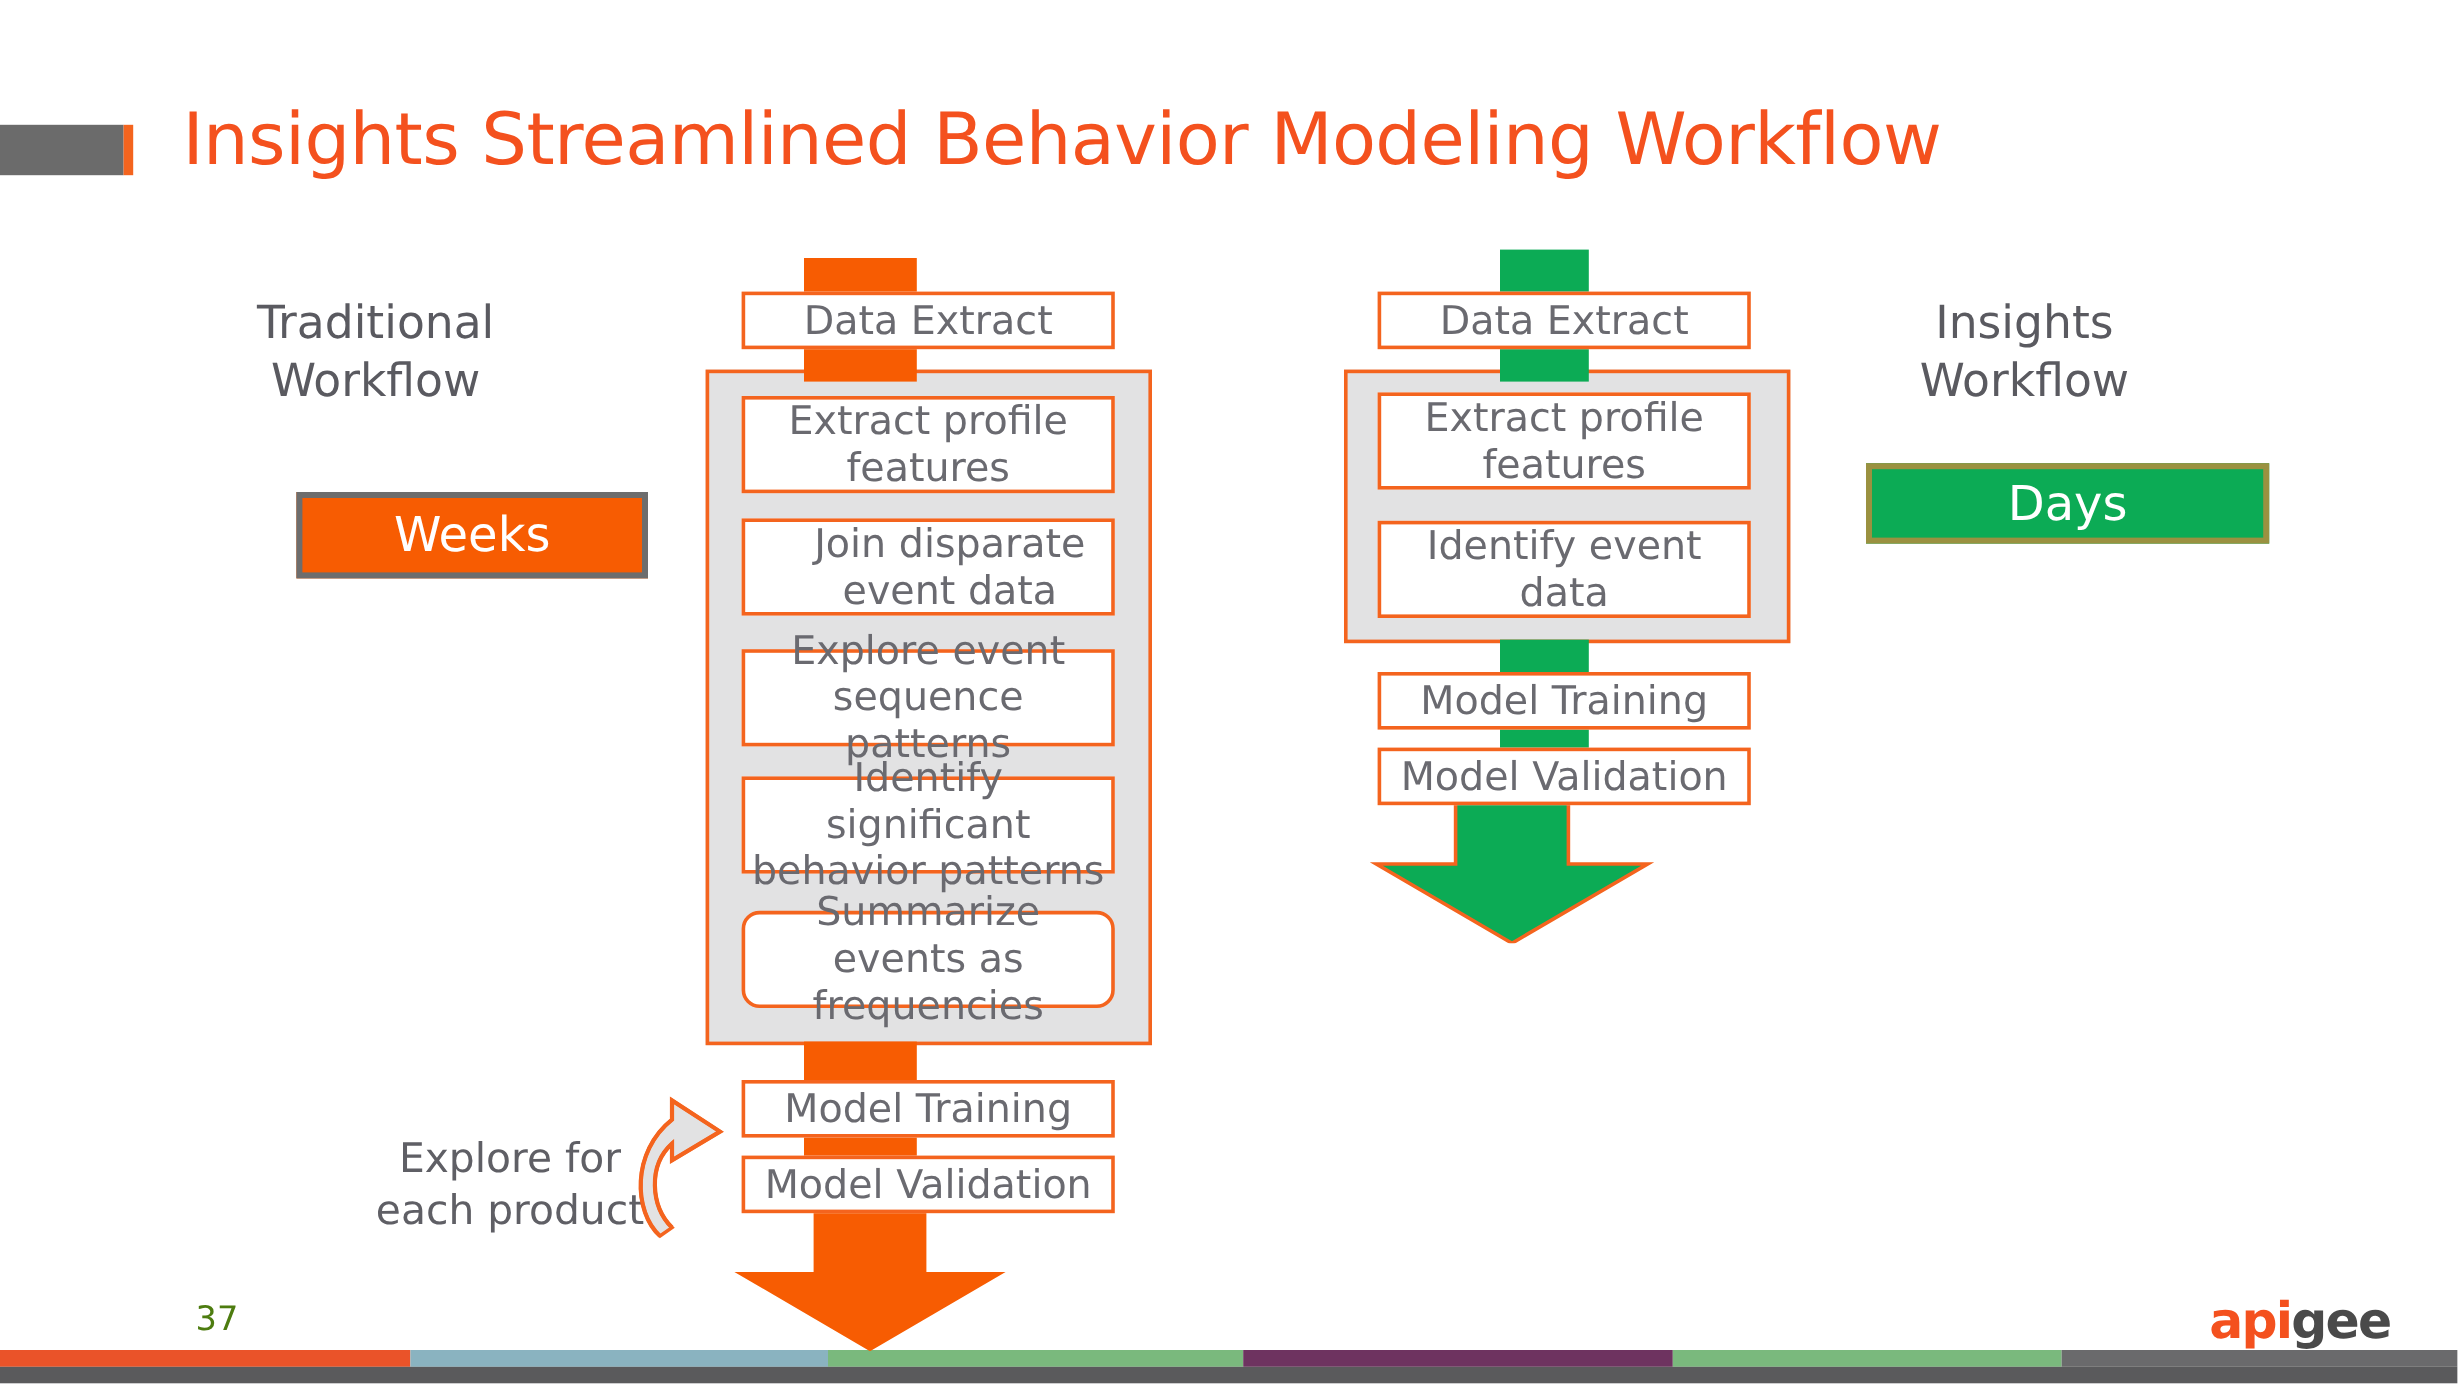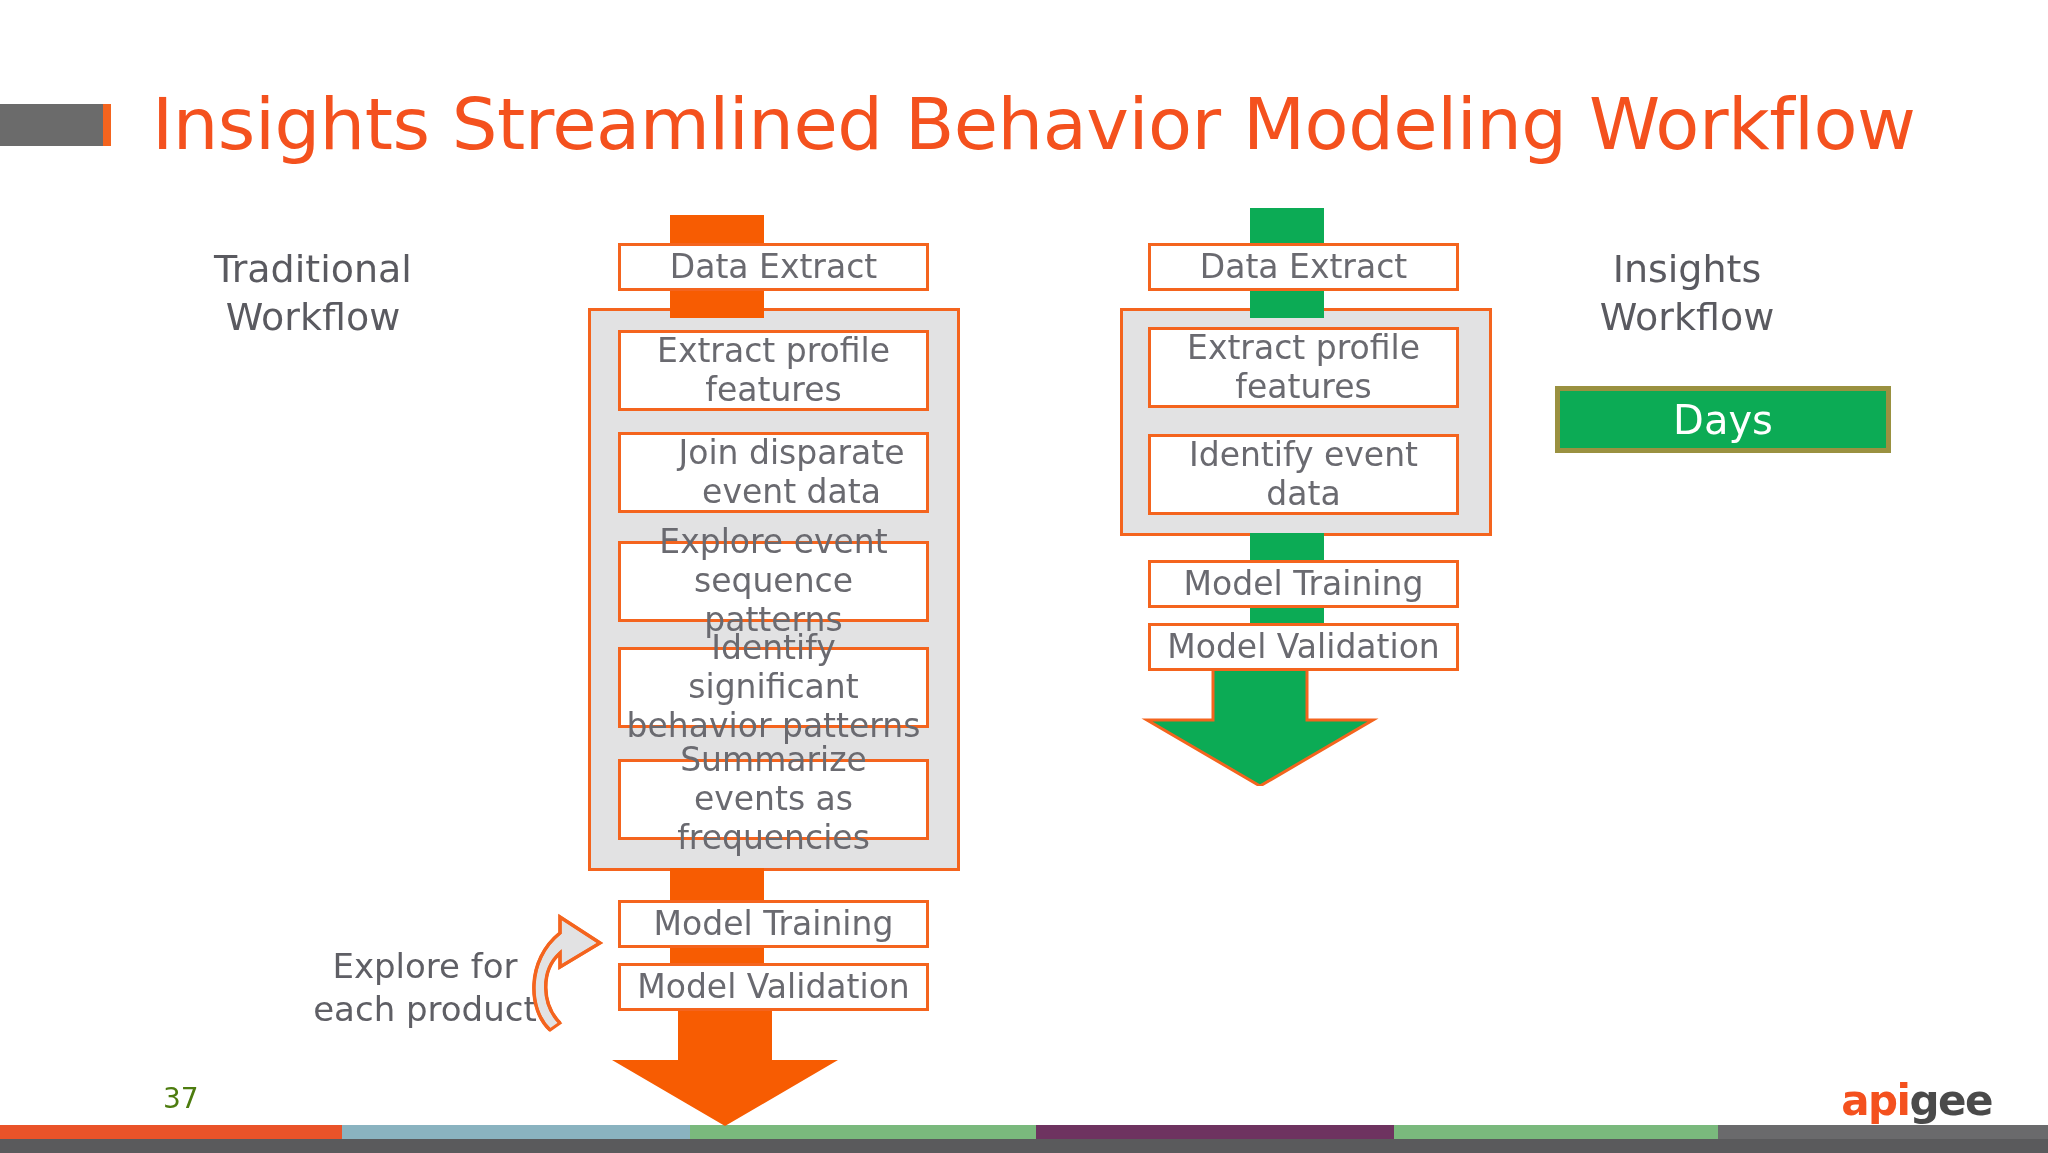--- a/index.html
+++ b/index.html
@@ -15,21 +15,21 @@
   #title-accent {
     position: absolute; left: 0px; top: 104px;
     width: 103px; height: 42px; background: #6b6b6b;
   }
   #title-accent-edge {
     position: absolute; left: 103px; top: 104px;
     width: 8px; height: 42px; background: #f4641e;
   }
   #page-title {
     position: absolute; left: 152px; top: 82px;
-    font-size: 72px; font-weight: 400; letter-spacing: -0.5px;
+    font-size: 60px; font-weight: 400; letter-spacing: -0.5px;
     color: #f4511e; white-space: nowrap;
     font-family: "DejaVu Sans", sans-serif;
   }
 
   
   .side-label {
     position: absolute; width: 300px; text-align: center;
     font-size: 38px; line-height: 1.27; color: #5a5a60; font-weight: 400;
     font-family: "DejaVu Sans", sans-serif;
   }
@@ -112,37 +112,38 @@
   <div id="left-label" class="side-label">
     <div>Traditional</div>
     <div>Workflow</div>
   </div>
 
   <div id="right-label" class="side-label">
     <div>Insights</div>
     <div>Workflow</div>
   </div>
 
+  <div id="chip-weeks" class="chip">Weeks</div>
   <div id="chip-days" class="chip">Days</div>
 
   <div id="col-left" class="column">
 
     <div class="connector conn-orange" style="left:160px; top:215px; width:94px; height:38px;"></div>
 
     <div class="node" style="left:108px; top:243px; width:311px; height:48px;">Data Extract</div>
 
     <div class="connector conn-orange" style="left:160px; top:288px; width:94px; height:30px;"></div>
 
     <div class="group-box" style="left:78px; top:308px; width:372px; height:563px;"></div>
 
     <div class="node" style="left:108px; top:330px; width:311px; height:81px;">Extract profile features</div>
     <div class="node" style="left:108px; top:432px; width:311px; height:81px;padding-left:36px;">Join disparate event data</div>
     <div class="node" style="left:108px; top:541px; width:311px; height:81px;">Explore event sequence patterns</div>
     <div class="node" style="left:108px; top:647px; width:311px; height:81px;">Identify significant behavior patterns</div>
-    <div class="node" style="left:108px; top:759px; width:311px; height:81px;">Summarize events as frequencies</div>
+    <div class="node" style="left:108px; top:759px; width:311px; height:81px;border-radius:15px;">Summarize events as frequencies</div>
 
     <div class="connector conn-orange" style="left:160px; top:868px; width:94px; height:36px;"></div>
 
     <div class="node" style="left:108px; top:900px; width:311px; height:48px;">Model Training</div>
 
     <div class="connector conn-orange" style="left:160px; top:945px; width:94px; height:20px;"></div>
 
     <div class="node" style="left:108px; top:963px; width:311px; height:48px;">Model Validation</div>
 
     <svg class="big-arrow" style="left:80px; top:1008px;" width="270" height="118" viewBox="0 0 270 118">

